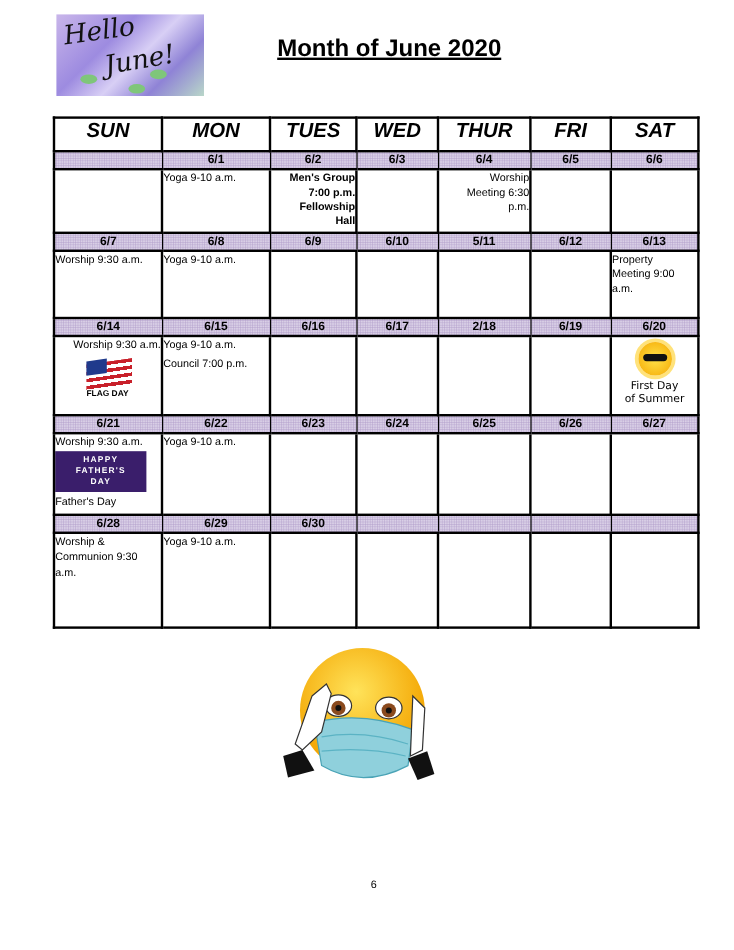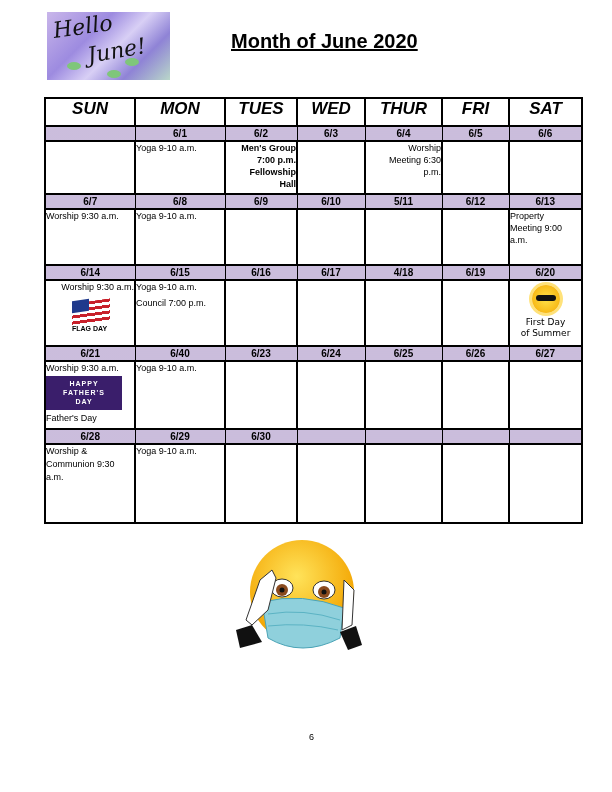--- a/index.html
+++ b/index.html
@@ -121,21 +121,21 @@
       <span class="ev">Meeting 9:00</span>
       <span class="ev">a.m.</span>
     </td>
   </tr>
 
   <tr class="date-row">
     <td>6/14</td>
     <td>6/15</td>
     <td>6/16</td>
     <td>6/17</td>
-    <td>4/18</td>
+    <td>2/18</td>
     <td>6/19</td>
     <td>6/20</td>
   </tr>
   <tr style="height:66px">
     <td class="content center">
       <span class="ev">Worship 9:30 a.m.</span>
       <span class="flag">
         <span class="stripes"></span>
             <span class="canton"></span>
         <span class="lbl">FLAG DAY</span>
@@ -157,21 +157,21 @@
         <span class="txt">
               <span class="ev">First Day</span>
               <span class="ev">of Summer</span>
             </span>
       </span>
     </td>
   </tr>
 
   <tr class="date-row">
     <td>6/21</td>
-    <td>6/40</td>
+    <td>6/22</td>
     <td>6/23</td>
     <td>6/24</td>
     <td>6/25</td>
     <td>6/26</td>
     <td>6/27</td>
   </tr>
   <tr style="height:68px">
     <td class="content">
       <span class="ev">Worship 9:30 a.m.</span>
       <span class="fd-img">

